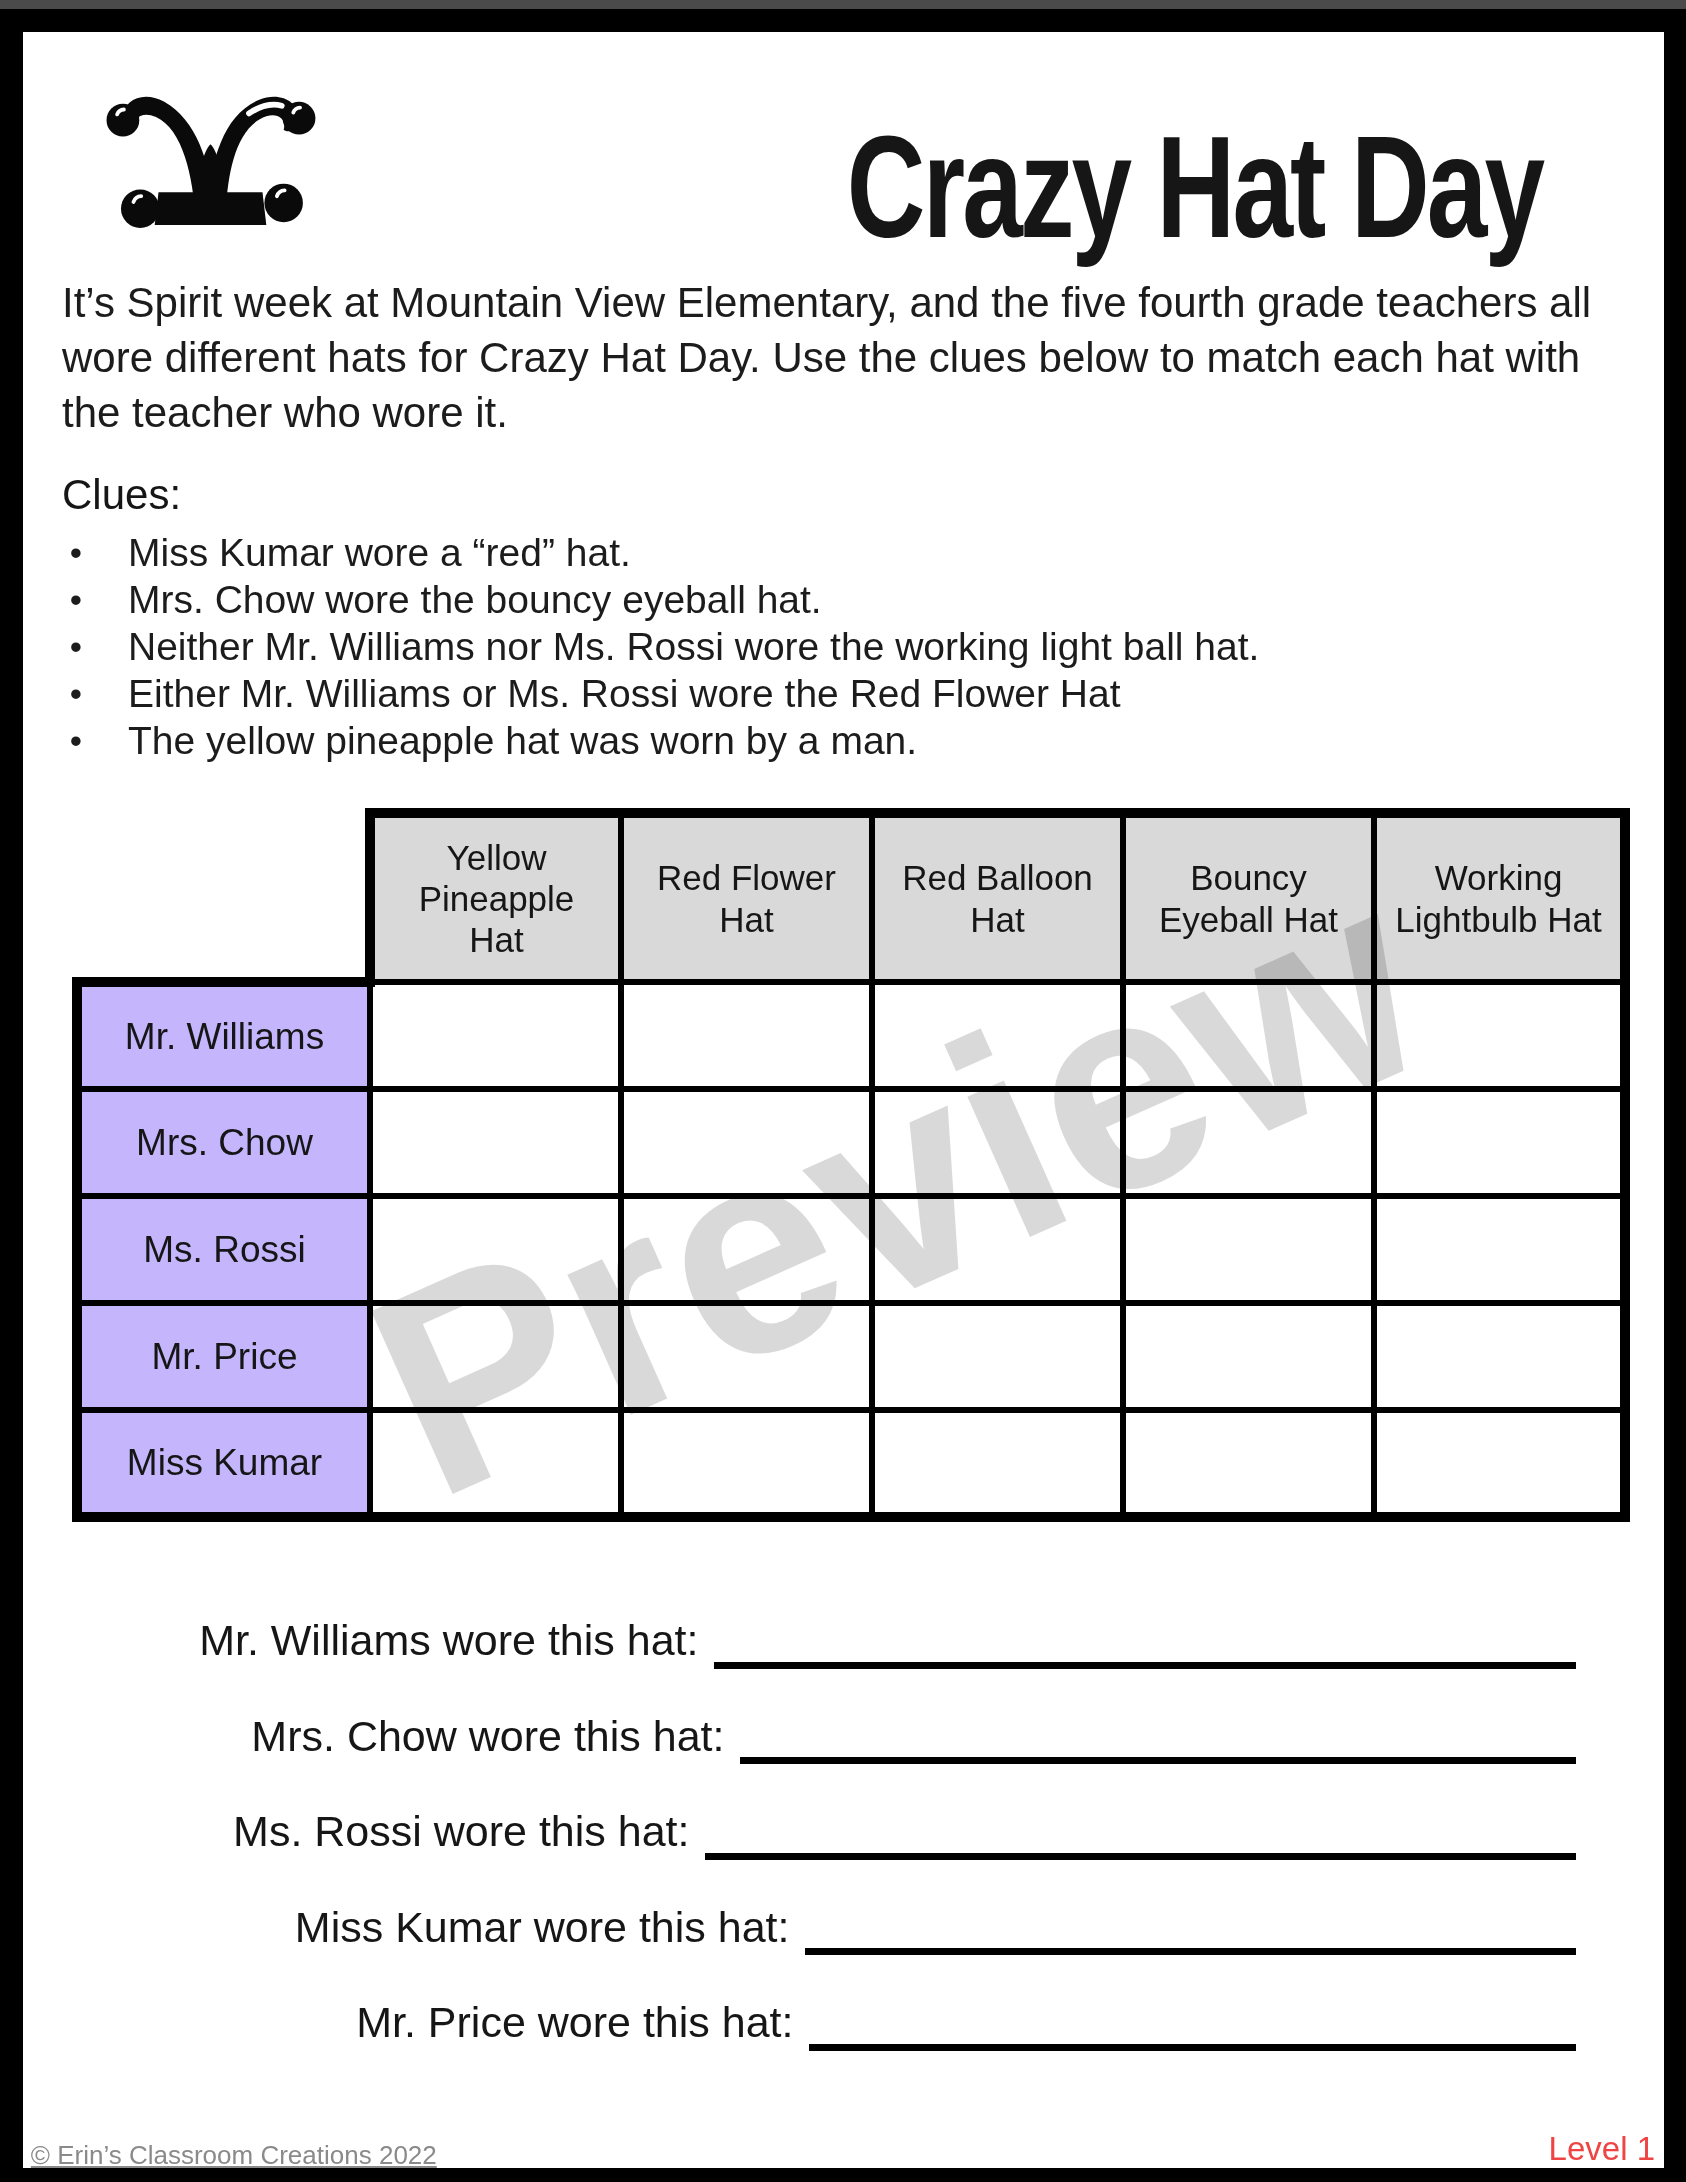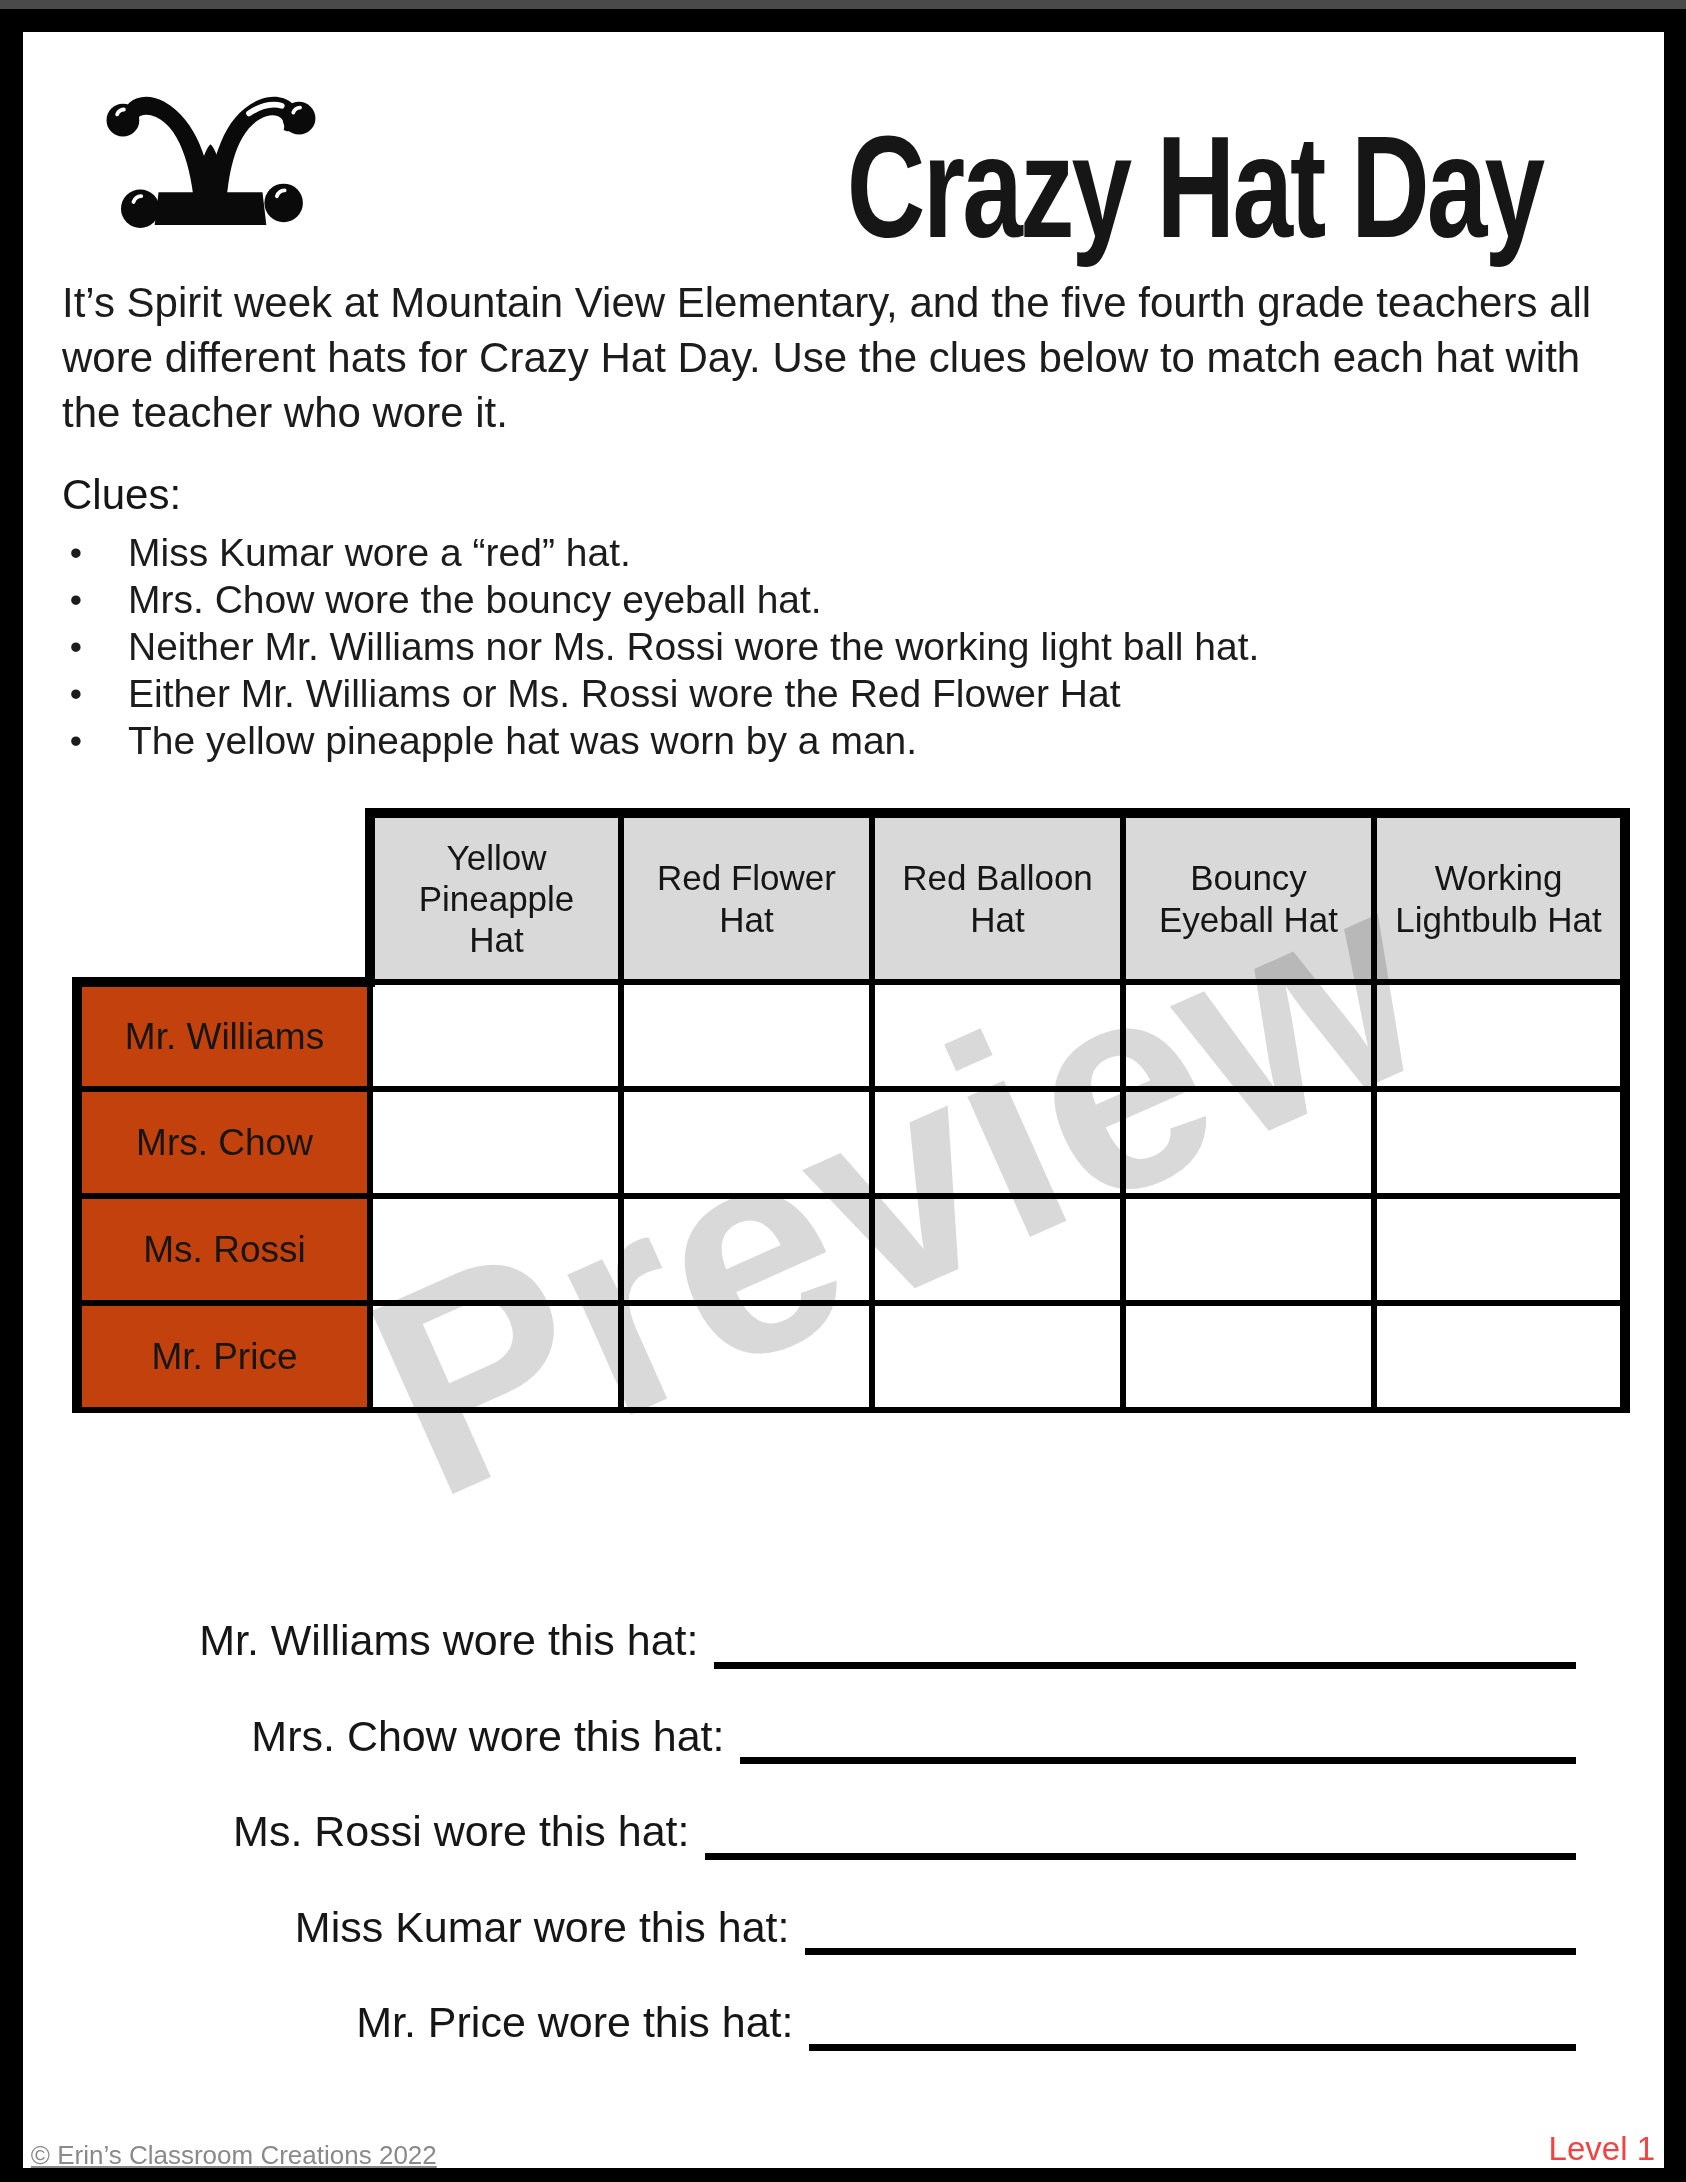--- a/index.html
+++ b/index.html
@@ -53,21 +53,21 @@
   .corner { border:none; background:#fff; width:293px; }
   th.hat {
     width:251px; height:169px; background:#d9d9d9;
     border:6.8px solid #000; border-top:10.7px solid #000;
     font-weight:normal; font-size:35px; line-height:1.18;
     text-align:center; vertical-align:middle; padding:5.8px 13.6px;
   }
   th.hat.b-left  { border-left:10.7px solid #000; }
   th.hat.b-right { border-right:10.7px solid #000; }
   td.name {
-    width:293px; height:107px; background:#c2410c;
+    width:293px; height:107px; background:#c4b5fd;
     border:6.8px solid #000; border-left:10.7px solid #000;
     font-size:37px; text-align:center; vertical-align:middle;
   }
   tr.first td.name { border-top:10.7px solid #000; }
   tr.last td { border-bottom:10.7px solid #000; }
   td.cell { background:#fff; border:6.8px solid #000; height:107px; }
   td.b-right { border-right:10.7px solid #000; }
 
   
   .watermark {
@@ -192,20 +192,28 @@
         <td class="cell b-right"></td>
       </tr>
       <tr>
         <td class="name">Mr. Price</td>
         <td class="cell"></td>
         <td class="cell"></td>
         <td class="cell"></td>
         <td class="cell"></td>
         <td class="cell b-right"></td>
       </tr>
+      <tr class="last">
+        <td class="name">Miss Kumar</td>
+        <td class="cell"></td>
+        <td class="cell"></td>
+        <td class="cell"></td>
+        <td class="cell"></td>
+        <td class="cell b-right"></td>
+      </tr>
     </tbody>
       </table>
   </div>
 
   <div class="watermark">Preview</div>
 
   <div class="answers">
     <div class="answer-row">
       <span class="answer-label">Mr. Williams wore this hat:</span><span class="answer-line"></span>
     </div>

